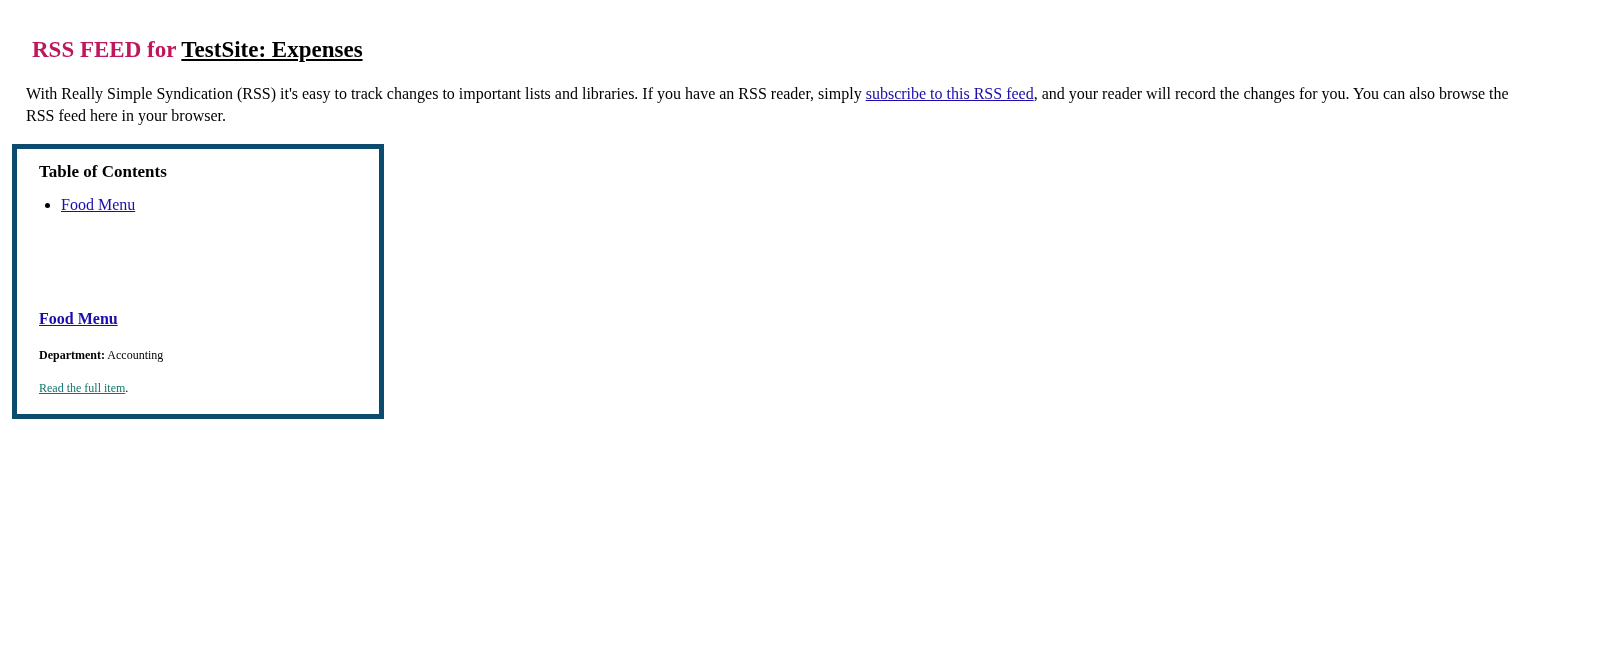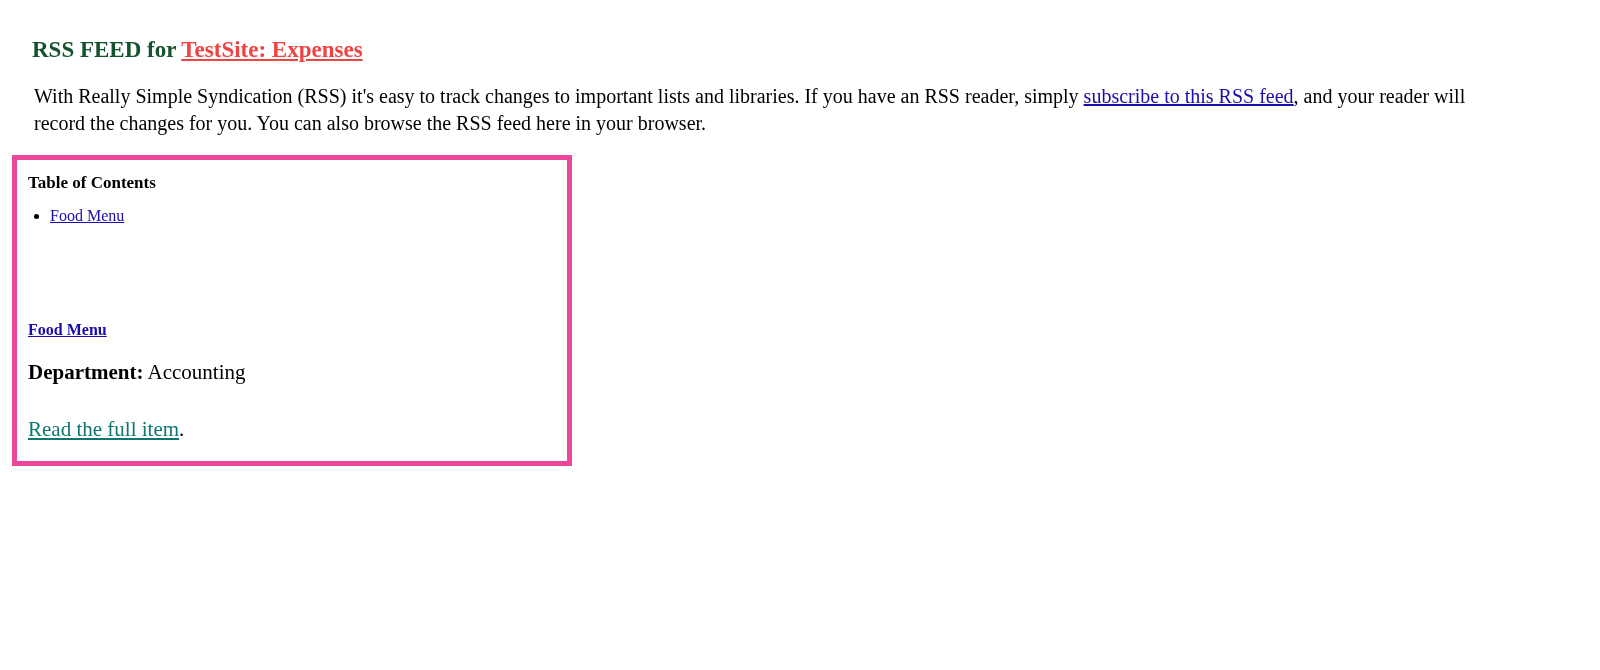--- a/index.html
+++ b/index.html
@@ -10,38 +10,38 @@
       color: #000;
       background: #fff;
       line-height: 1.35;
     }
     h2.heading {
       font-size: 23px;
       font-weight: bold;
       margin: 14px 0 18px 10px;
     }
     h2.heading .prefix {
-      color: #14532d;
+      color: #be185d;
     }
     h2.heading a {
-      color: #ef4444;
+      color: #000000;
       text-decoration: underline;
     }
     p.intro {
-      margin: 0 60px 18px 12px;
-      font-size: 20px;
+      margin: 0 60px 18px 4px;
+      font-size: 16px;
     }
     p.intro a {
       color: #1a0dab;
       text-decoration: underline;
     }
     .highlight-box {
-      border: 5px solid #ec4899;
-      padding: 8px 14px 18px 11px;
-      width: 560px;
+      border: 5px solid #0c4a6e;
+      padding: 8px 14px 18px 22px;
+      width: 372px;
       box-sizing: border-box;
       margin-left: -10px;
     }
     .toc-title {
       font-weight: bold;
       font-size: 17px;
       margin: 4px 0 10px 0;
     }
     ul.toc {
       margin: 0 0 0 22px;
@@ -61,21 +61,21 @@
       font-weight: bold;
       font-size: 16px;
       margin: 0 0 18px 0;
     }
     .item-title a {
       color: #1a0dab;
       text-decoration: underline;
       font-weight: bold;
     }
     .item-body {
-      font-size: 21px;
+      font-size: 12px;
     }
     .item-body .kv-label {
       font-weight: bold;
     }
     .item-body a {
       color: #0f766e;
       text-decoration: underline;
     }
   </style>
 </head>

